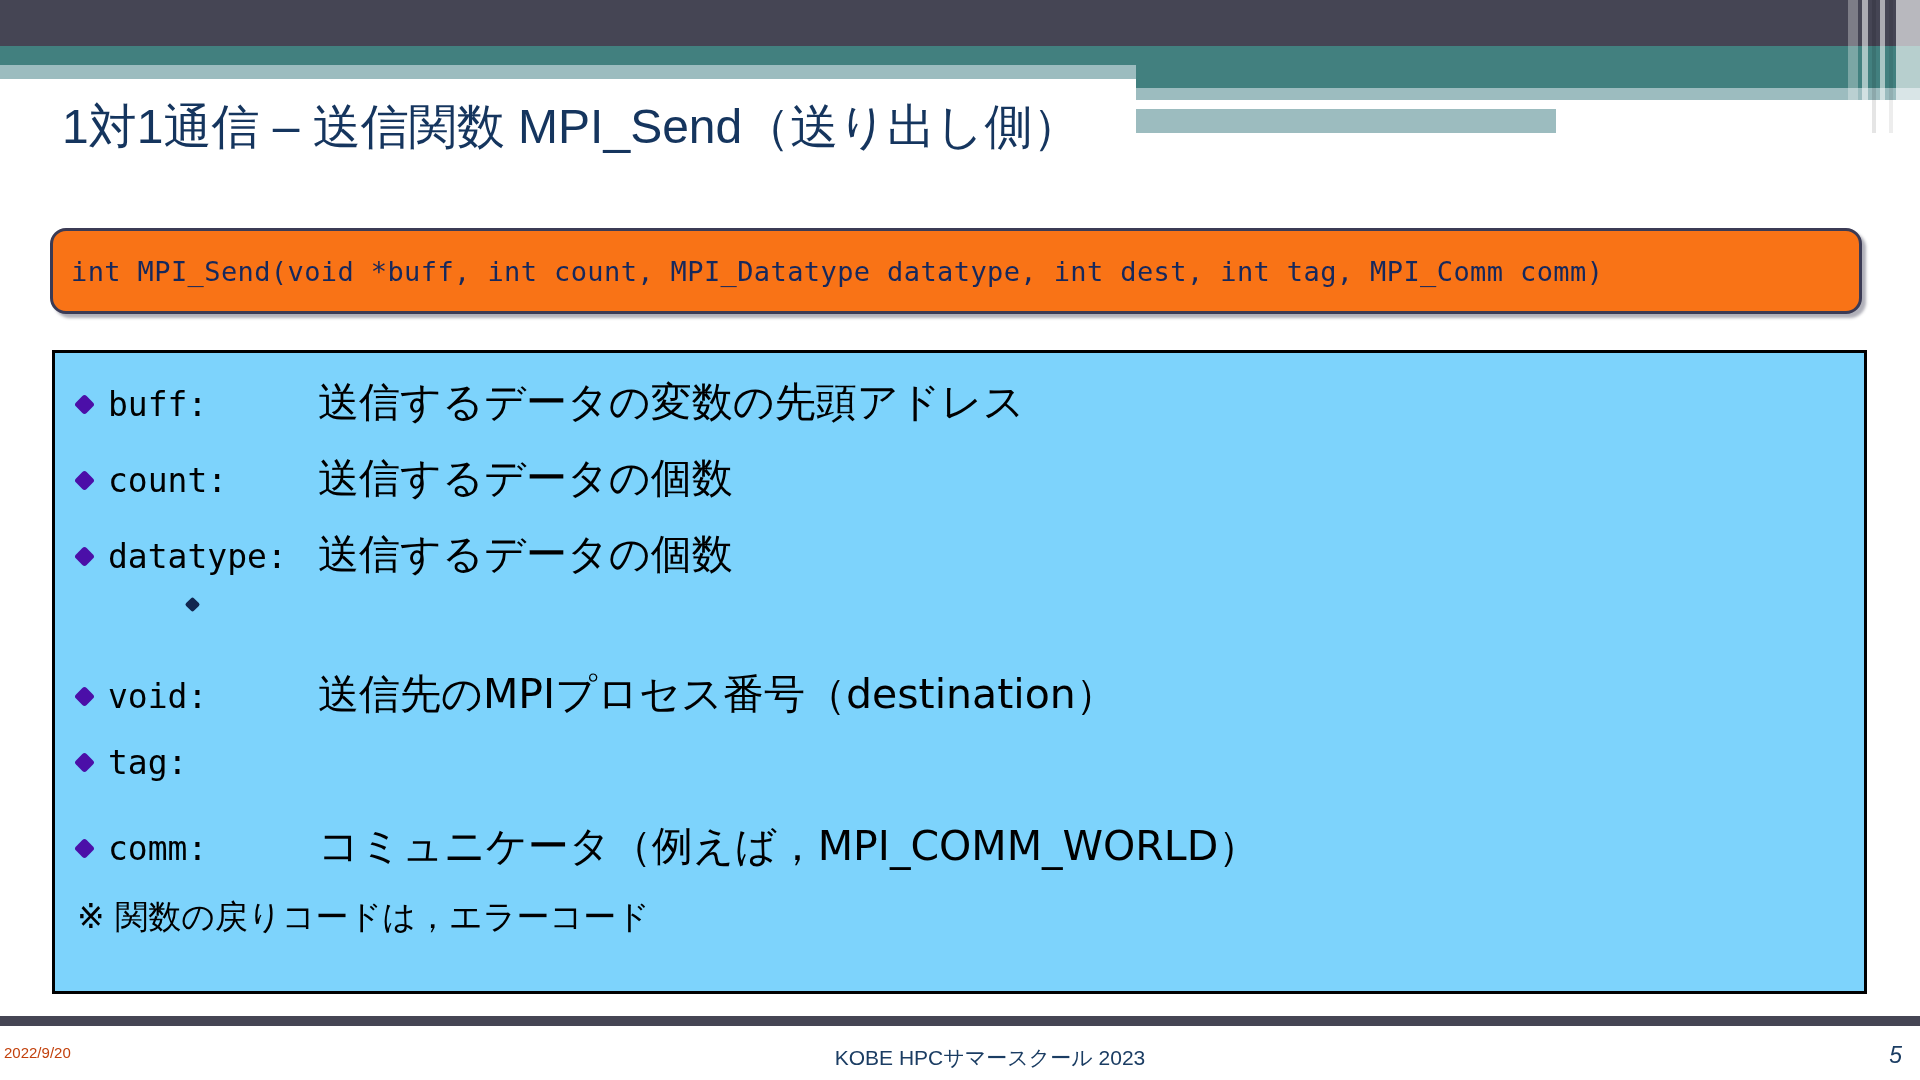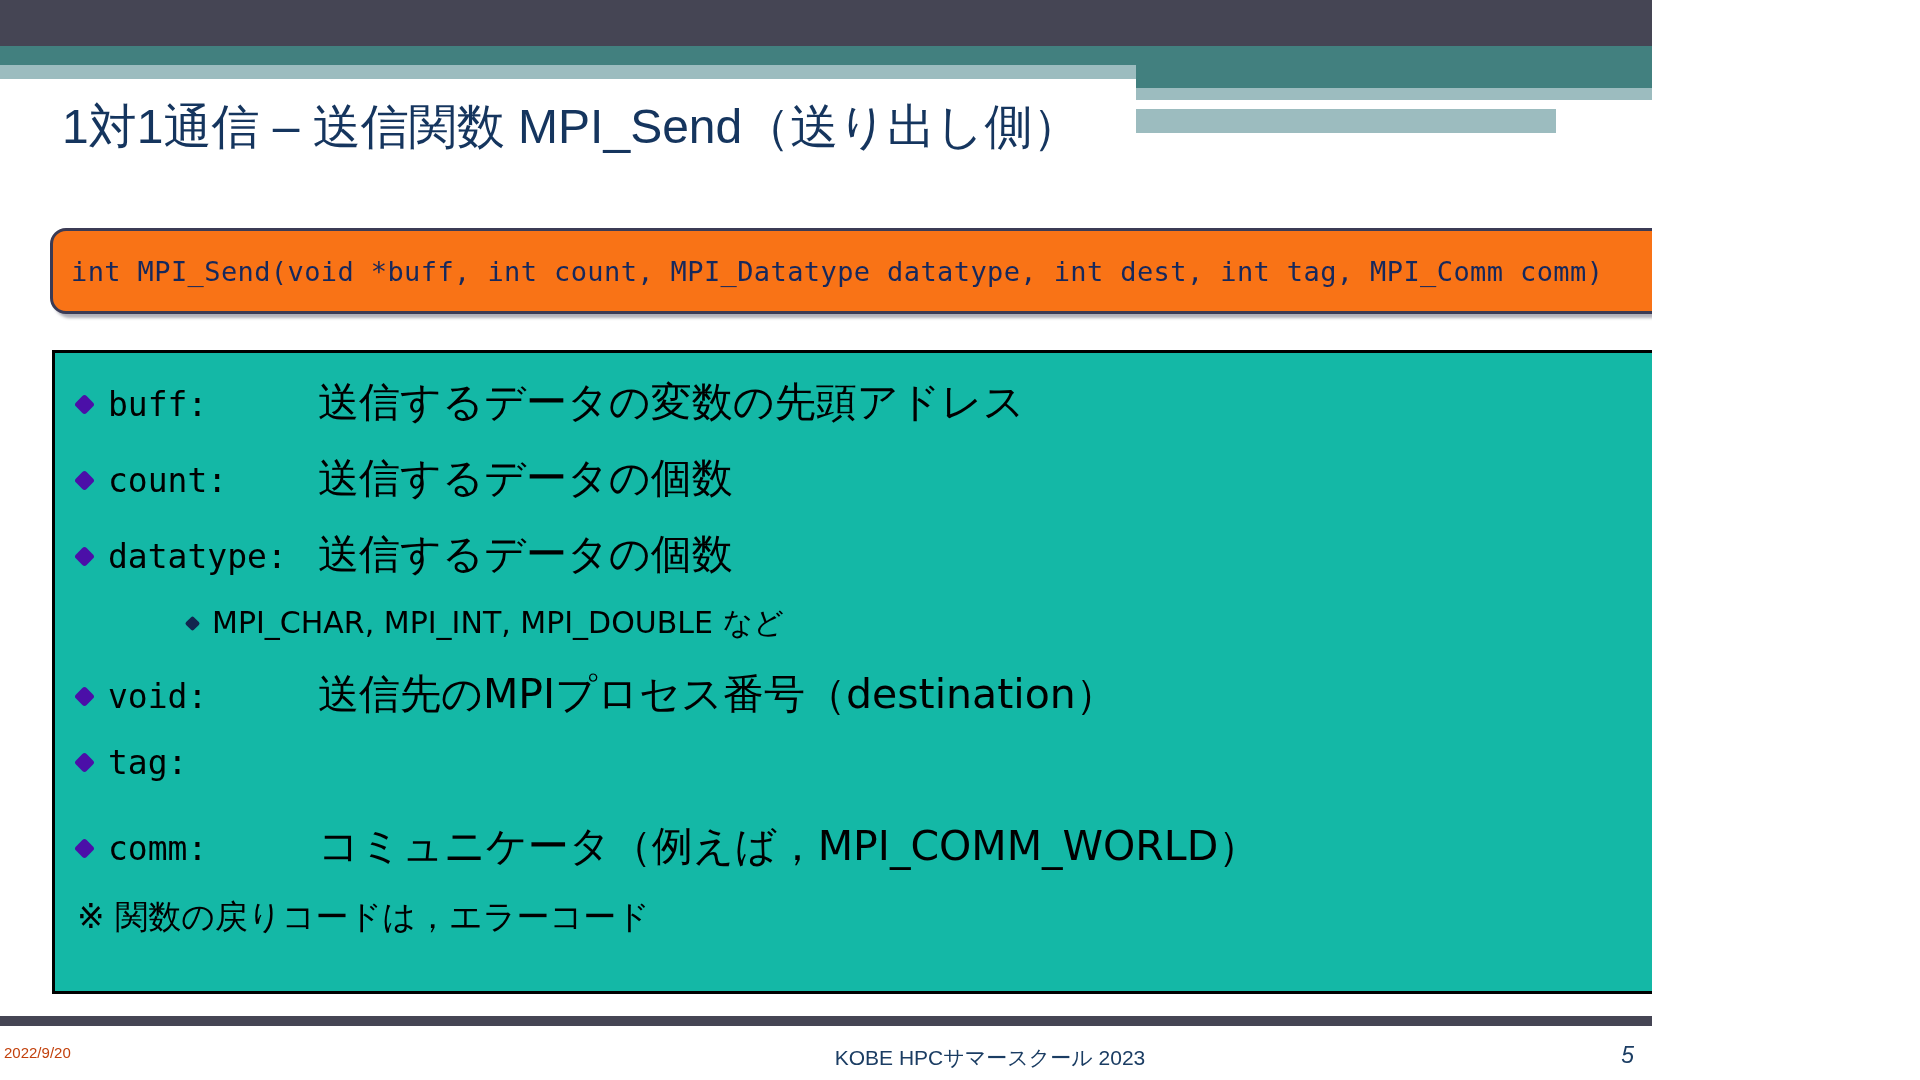--- a/index.html
+++ b/index.html
@@ -9,21 +9,21 @@
     background: #ffffff;
   }
   body {
     width: 1920px;
     height: 1080px;
     overflow: hidden;
     font-family: "Liberation Sans", "DejaVu Sans", sans-serif;
   }
   .slide {
     position: relative;
-    width: 1652px;
+    width: 1920px;
     height: 1080px;
     background: #ffffff;
     overflow: hidden;
   }
 
   
   .deco { position: absolute; }
 
   .deco-dark-top {          
     left: 0; top: 0; width: 1920px; height: 46px;
@@ -110,21 +110,21 @@
 
   
   .content-box {
     position: absolute;
     left: 52px;
     top: 350px;
     width: 1815px;
     height: 644px;
     box-sizing: border-box;
     border: 3px solid #000000;
-    background: #14b8a6;
+    background: #7dd3fc;
     padding: 22px 0 0 0;
   }
 
   .param-row {
     position: relative;
     display: flex;
     align-items: baseline;
     height: 76px;
     padding-left: 22px;
   }
@@ -267,21 +267,20 @@
     </div>
 
     <div class="param-row">
       <span class="bullet-diamond"></span>
       <span class="param-name">datatype:</span>
       <span class="param-desc">送信するデータの個数</span>
     </div>
 
     <div class="sub-row">
       <span class="bullet-dot"></span>
-      <span class="sub-text">MPI_CHAR, MPI_INT, MPI_DOUBLE など</span>
     </div>
 
     <div class="param-row">
       <span class="bullet-diamond"></span>
       <span class="param-name">void:</span>
       <span class="param-desc">送信先のMPIプロセス番号（destination）</span>
     </div>
 
     <div class="param-row">
       <span class="bullet-diamond"></span>

